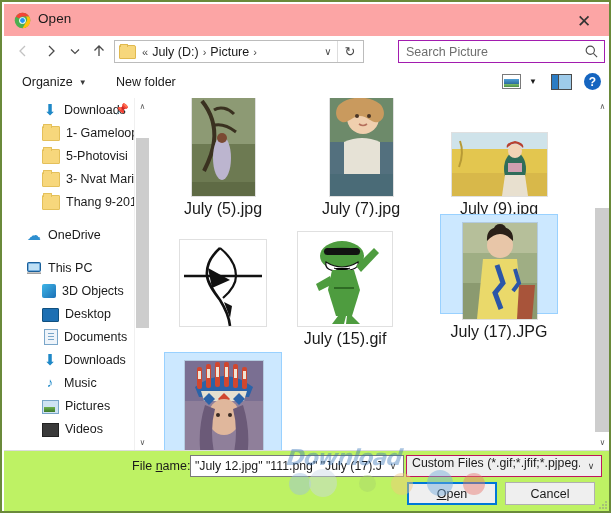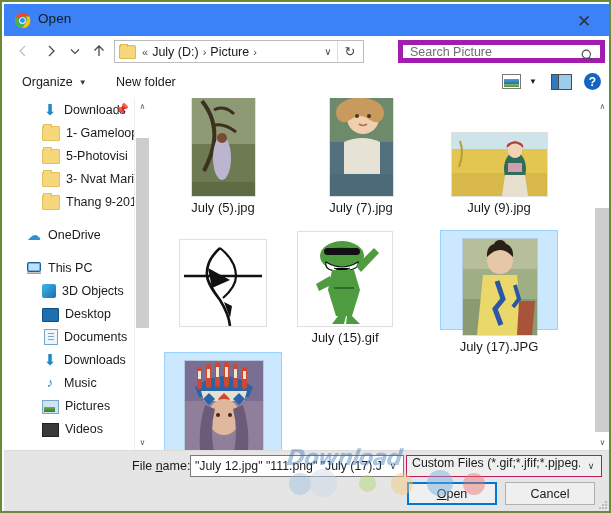--- a/index.html
+++ b/index.html
@@ -13,21 +13,21 @@
     position:absolute;left:0;top:0;width:611px;height:513px;
     box-sizing:border-box;
     border:2px solid #6a8a3a;
     background:#ffffff;
     overflow:hidden;
   }
 
   
   .titlebar{
     position:absolute;left:2px;top:2px;width:607px;height:32px;
-    background:#3b82f6;
+    background:#fca5a5;
   }
   .title-icon{
     position:absolute;left:10px;top:8px;width:17px;height:17px;
   }
   .title-text{
     position:absolute;left:34px;top:7px;
     font-size:13.5px;color:#1a1a1a;letter-spacing:.1px;
   }
   .title-close{
     position:absolute;right:8px;top:4px;width:38px;height:26px;
@@ -74,21 +74,21 @@
     font-size:10px;color:#4a4a4a;
   }
   .addr-refresh{
     position:absolute;right:1px;top:0;height:21px;width:24px;
     display:flex;align-items:center;justify-content:center;
     font-size:13px;color:#4a4a4a;border-left:1px solid #ddd;
   }
 
   .searchbox{
     position:absolute;left:394px;top:4px;width:207px;height:23px;
-    box-sizing:border-box;border:5px solid #a21caf;background:#fff;
+    box-sizing:border-box;border:1px solid #a21caf;background:#fff;
     display:flex;align-items:center;
   }
   .search-ph{
     font-size:12.5px;color:#6e6e6e;margin-left:7px;
   }
   .search-icon{
     position:absolute;right:5px;top:3px;width:15px;height:15px;color:#4a4a4a;
   }
 
   
@@ -176,30 +176,30 @@
   .tile{
     position:absolute;width:118px;box-sizing:border-box;
     text-align:center;cursor:default;
   }
   .tile.sel{background:#cce8ff;border:1px solid #99d1ff;}
   .thumbwrap{
     width:118px;height:104px;display:flex;align-items:flex-end;justify-content:center;
   }
   .thumb{box-shadow:0 0 0 1px rgba(0,0,0,.12);}
   .tname{
-    font-size:13px;color:#1a1a1a;margin-top:4px;white-space:nowrap;
+    font-size:16px;color:#1a1a1a;margin-top:4px;white-space:nowrap;
     overflow:hidden;text-overflow:ellipsis;
   }
   .file-scroll{position:absolute;right:0;top:0;width:17px;height:352px;background:#fff;}
   .fs-thumb{position:absolute;left:1px;width:15px;background:#cdcdcd;}
 
   
   .bottom{
     position:absolute;left:2px;top:448px;width:607px;height:61px;
-    background:#e5e5e5;border-top:1px solid #dcdcdc;
+    background:#bef264;border-top:1px solid #dcdcdc;
   }
   .fn-label{
     position:absolute;left:128px;top:8px;font-size:12.5px;color:#1a1a1a;
   }
   .fn-label u{text-decoration:underline;}
   .fn-input{
     position:absolute;left:186px;top:4px;width:214px;height:22px;
     box-sizing:border-box;border:1px solid #7a7a7a;background:#fff;
     display:flex;align-items:center;
   }
@@ -483,21 +483,21 @@
           <path d="M58 34l18-18 5 5-18 19z" fill="#4e9c3f"></path>
           <path d="M32 44l-14 8 3 7 14-7z" fill="#4e9c3f"></path>
           <path d="M40 84l-6 8h12l2-8z" fill="#4e9c3f"></path>
           <path d="M54 84l8 8h-14l1-8z" fill="#4e9c3f"></path>
           <path d="M36 56h20" stroke="#2e6b24" stroke-width="2"></path>
         </svg>
       </div>
       <div class="tname">July (15).gif</div>
     </div>
 
-    <div class="tile sel" style="left:290px;top:132px;height:100px;">
+    <div class="tile sel" style="left:290px;top:116px;height:100px;">
       <div class="thumbwrap">
         <svg class="thumb" width="74" height="96" viewBox="0 0 74 96">
           <rect width="74" height="96" fill="#9fae84"></rect>
           <rect y="0" width="74" height="30" fill="#b6bf9a"></rect>
           <rect y="60" width="74" height="36" fill="#8b9a70"></rect>
           <circle cx="37" cy="22" r="13" fill="#e8c6a8"></circle>
           <path d="M24 18q13-14 26 0 1-14-13-14T24 18z" fill="#2a2018"></path>
           <ellipse cx="37" cy="6" rx="6" ry="5" fill="#2a2018"></ellipse>
           <path d="M20 36h34l6 60H14z" fill="#ead96a"></path>
           <path d="M34 42l6 18-8 10 6 16" stroke="#2b56a8" stroke-width="5" fill="none"></path>

